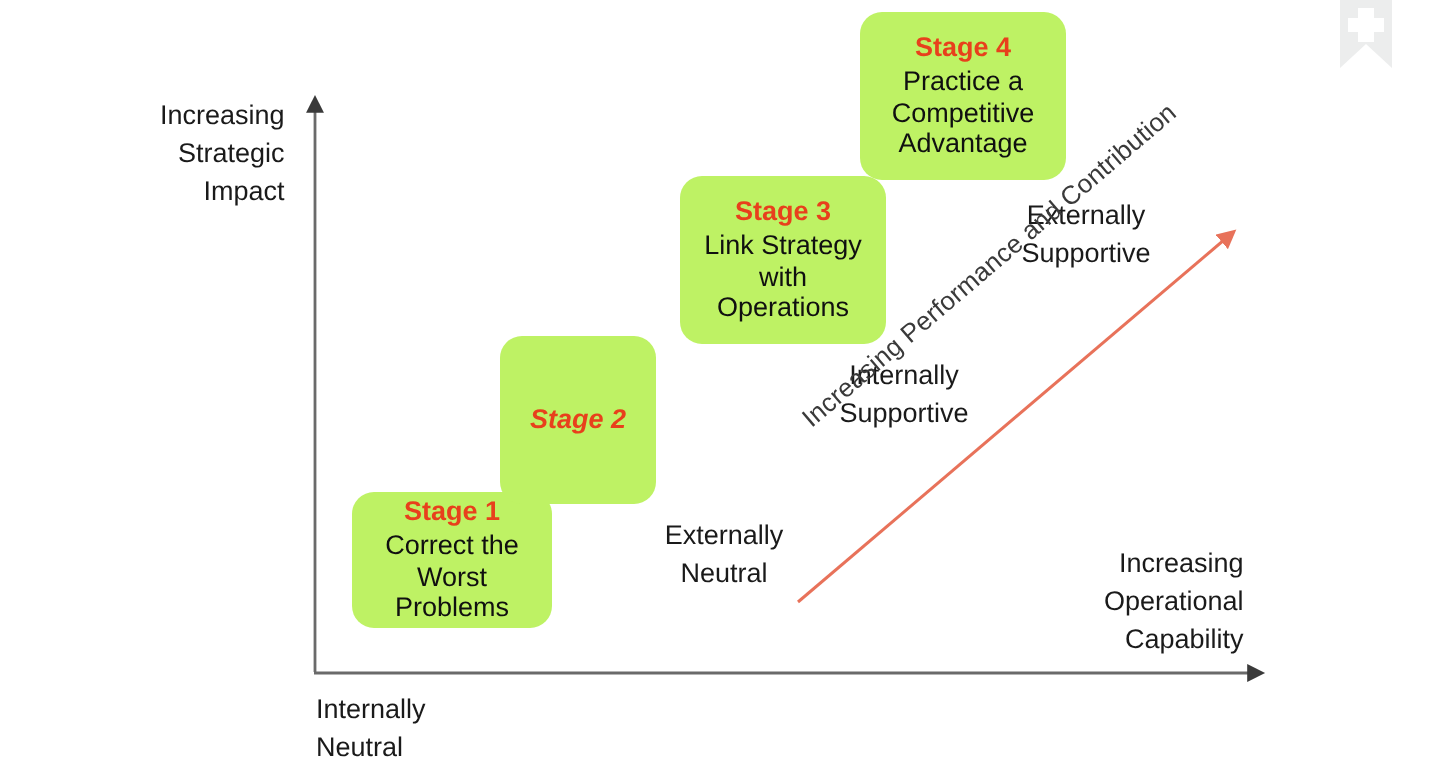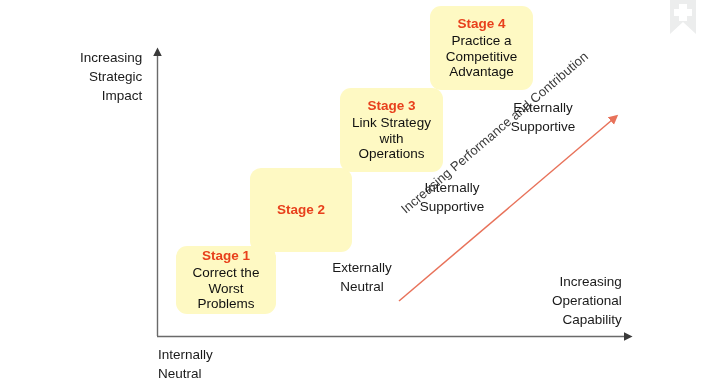--- a/index.html
+++ b/index.html
@@ -31,21 +31,21 @@
     left: 0;
     top: 0;
     width: 716px;
     height: 384px;
     pointer-events: none;
   }
 
   
   .stage-box {
     position: absolute;
-    background: #fef9c3;
+    background: #bef264;
     border-radius: 11px;
     box-sizing: border-box;
     display: flex;
     flex-direction: column;
     align-items: center;
     justify-content: center;
     text-align: center;
     line-height: 1.16;
   }
   .stage-title {
@@ -132,21 +132,21 @@
 Operational
 Capability</div>
 
   <div class="stage-box" style="left:176px; top:246px; width:100px; height:68px;">
     <div class="stage-title">Stage 1</div>
     <div class="stage-desc">Correct the
 Worst
 Problems</div>
   </div>
 
-  <div class="stage-box" style="left:250px; top:168px; width:102px; height:84px;">
+  <div class="stage-box" style="left:250px; top:168px; width:78px; height:84px;font-style:italic;">
     <div class="stage-title">Stage 2</div>
   </div>
 
   <div class="stage-box" style="left:340px; top:88px; width:103px; height:84px;">
     <div class="stage-title">Stage 3</div>
     <div class="stage-desc">Link Strategy
 with
 Operations</div>
   </div>
 

